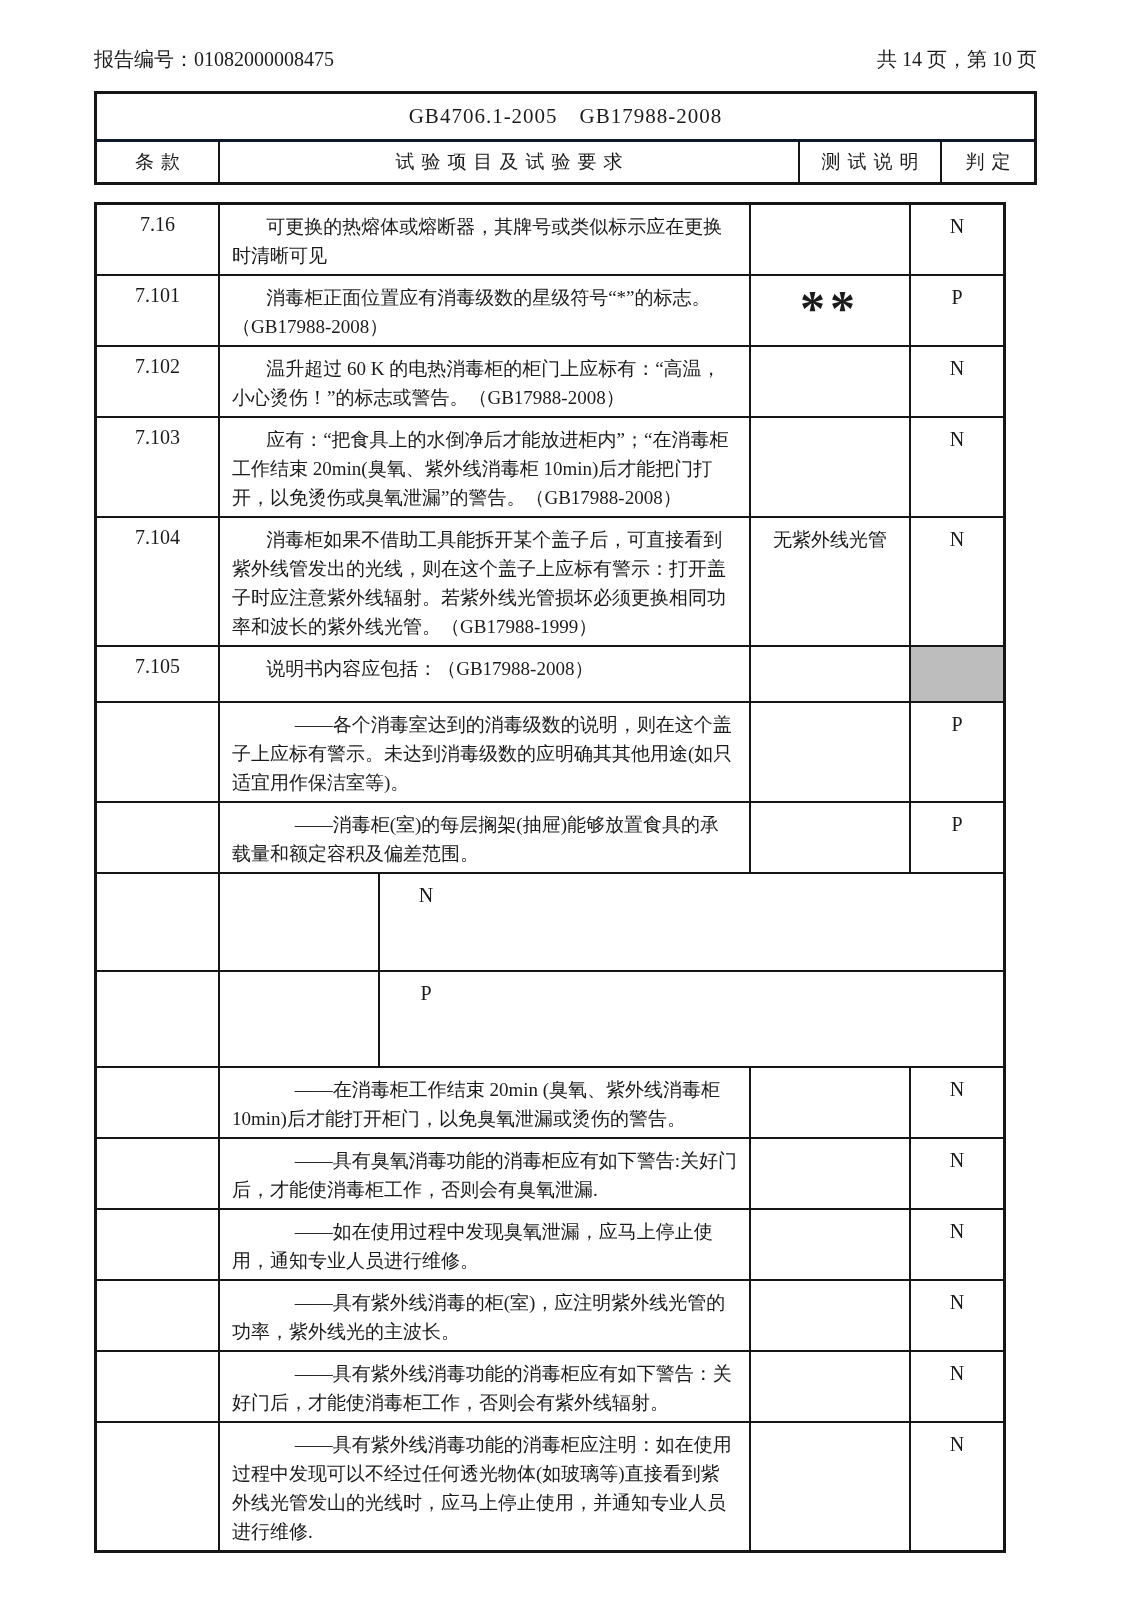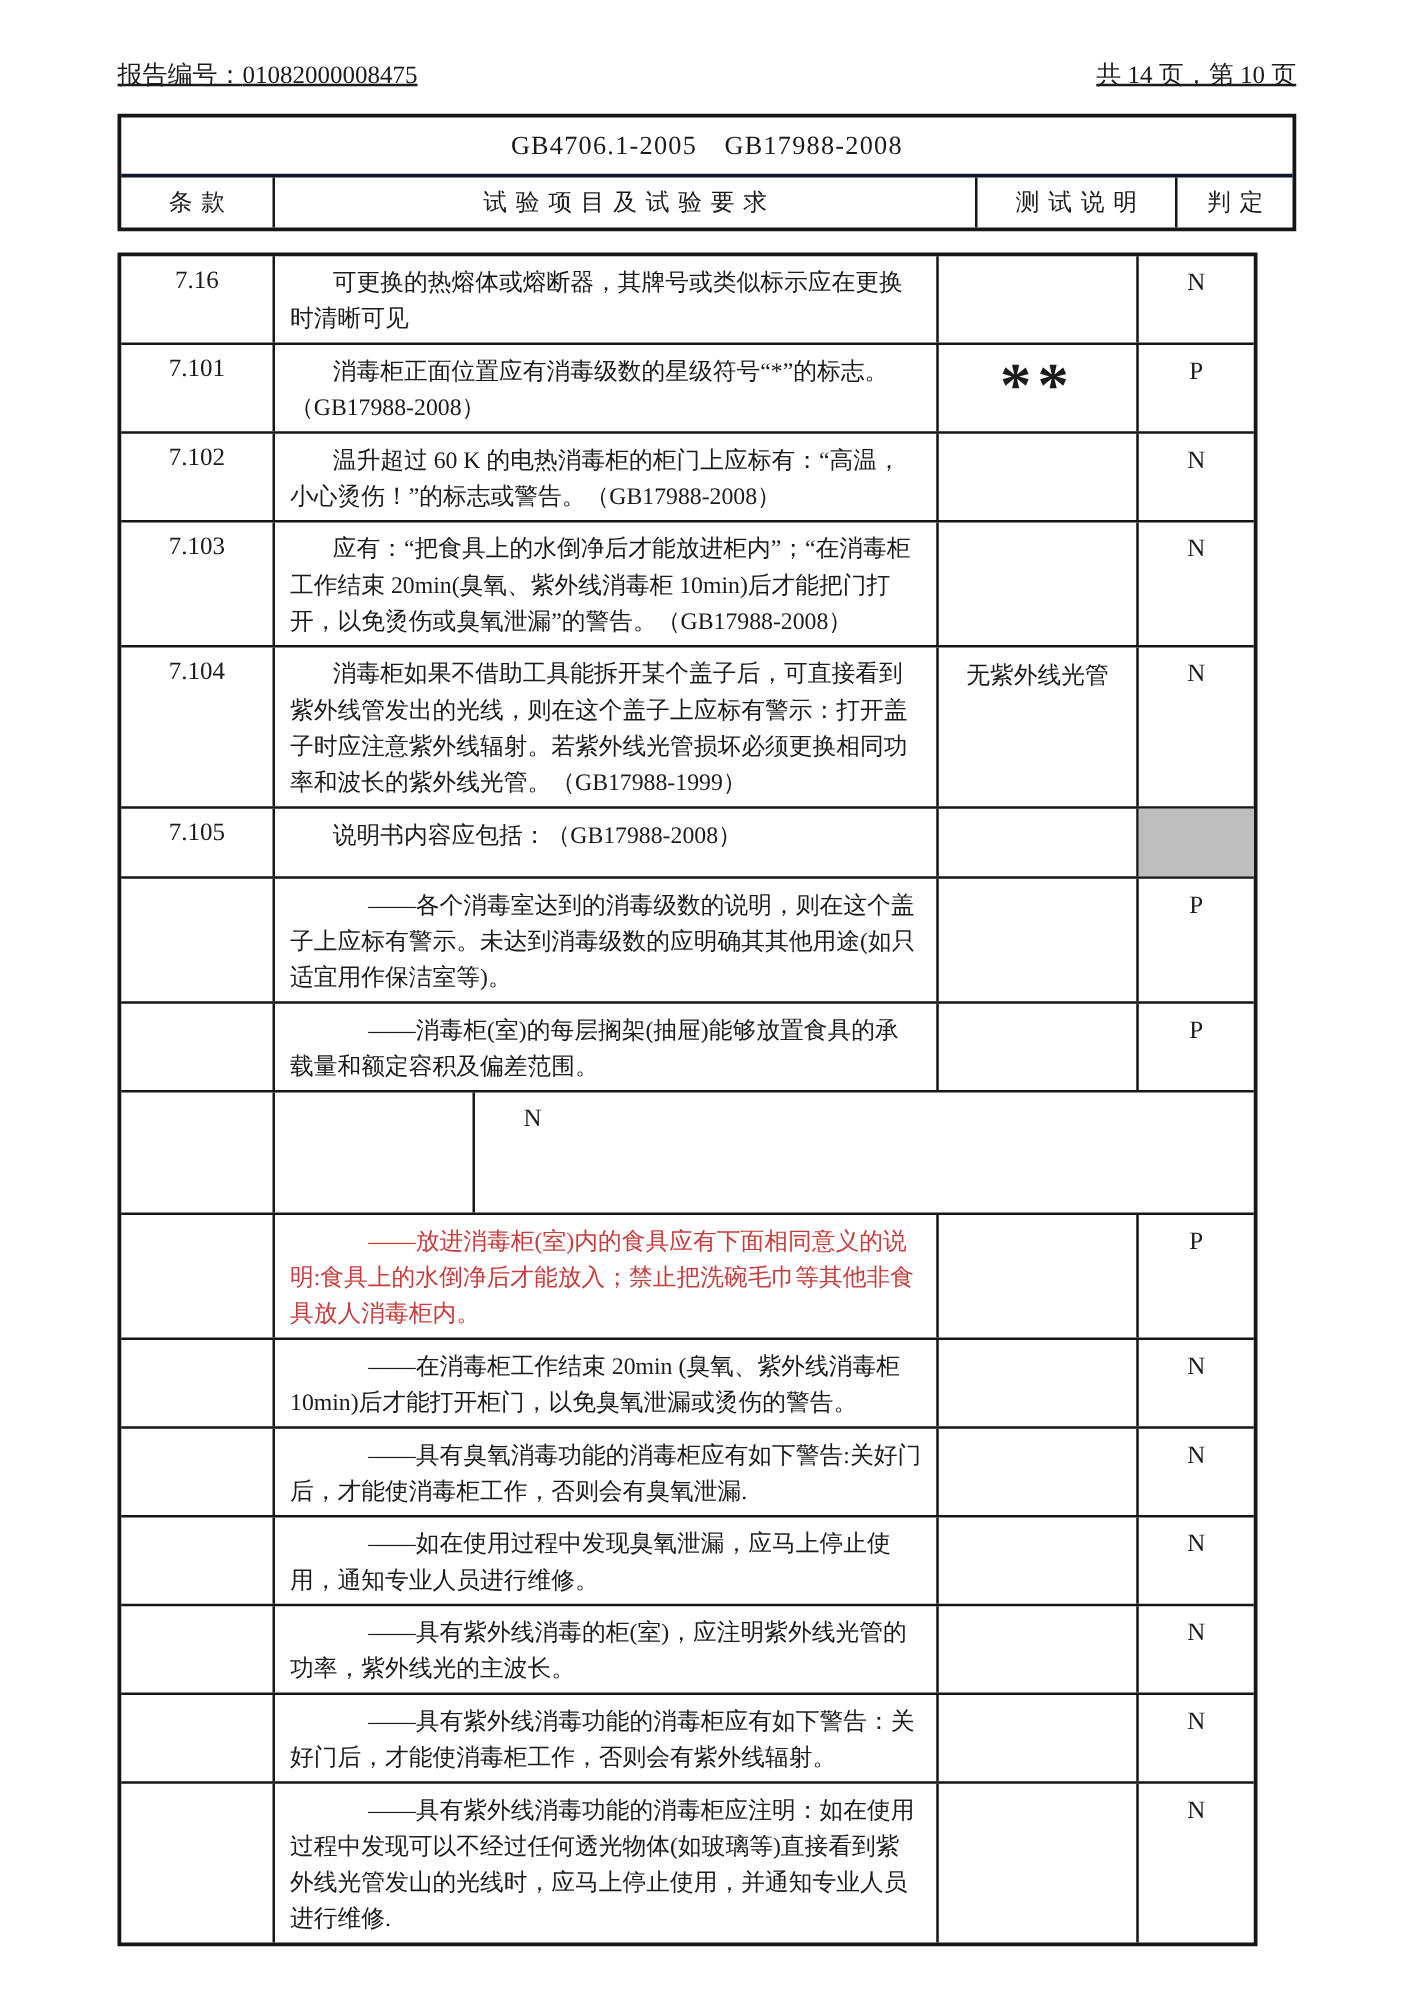--- a/index.html
+++ b/index.html
@@ -5,39 +5,38 @@
   html,body{margin:0;padding:0;background:#ffffff;}
   .page{
     width:1131px;height:1600px;background:#ffffff;position:relative;
     font-family:"Liberation Serif","DejaVu Serif",serif;color:#1b1b1b;
     overflow:hidden;
   }
   
   .page-header{
     margin:46px 94px 18px 94px;display:flex;justify-content:space-between;
     font-size:20px;
-    text-decoration:underline;
   }
   
   .std-table{
     margin:0 94px;width:943px;box-sizing:border-box;
     border:3px solid #161616;
   }
   .std-title{
     height:45px;line-height:45px;text-align:center;font-size:21px;
     border-bottom:3px solid #0f172a;letter-spacing:1px;
   }
   .std-cols{display:flex;height:40px;}
   .std-cols .hc{
     display:flex;align-items:center;justify-content:center;
     font-size:19px;letter-spacing:7px;text-indent:7px;box-sizing:border-box;
   }
   .hc.c1{width:123px;border-right:2px solid #161616;}
   .hc.c2{flex:1;border-right:2px solid #161616;}
-  .hc.c3{width:160px;border-right:2px solid #161616;}
+  .hc.c3{width:142px;border-right:2px solid #161616;}
   .hc.c4{width:92px;}
   
   .body-table{
     margin:17px 94px 0 94px;width:912px;box-sizing:border-box;
     border:3px solid #161616;
   }
   .trow{display:flex;align-items:stretch;}
   .trow + .trow{border-top:2px solid #161616;}
   .cell{box-sizing:border-box;}
   .c-clause{
@@ -149,21 +148,20 @@
     </div>
 
     <div class="trow" style="min-height:96px">
       <div class="cell c-clause"></div>
       <div class="cell c-note"></div>
       <div class="cell c-verdict">N</div>
     </div>
 
     <div class="trow" style="min-height:94px">
       <div class="cell c-clause"></div>
-      <div class="cell c-req ind-b red">——放进消毒柜(室)内的食具应有下面相同意义的说明:食具上的水倒净后才能放入；禁止把洗碗毛巾等其他非食具放人消毒柜内。</div>
       <div class="cell c-note"></div>
       <div class="cell c-verdict">P</div>
     </div>
 
     <div class="trow" style="min-height:66px">
       <div class="cell c-clause"></div>
       <div class="cell c-req ind-b">——在消毒柜工作结束 20min (臭氧、紫外线消毒柜 10min)后才能打开柜门，以免臭氧泄漏或烫伤的警告。</div>
       <div class="cell c-note"></div>
       <div class="cell c-verdict">N</div>
     </div>

